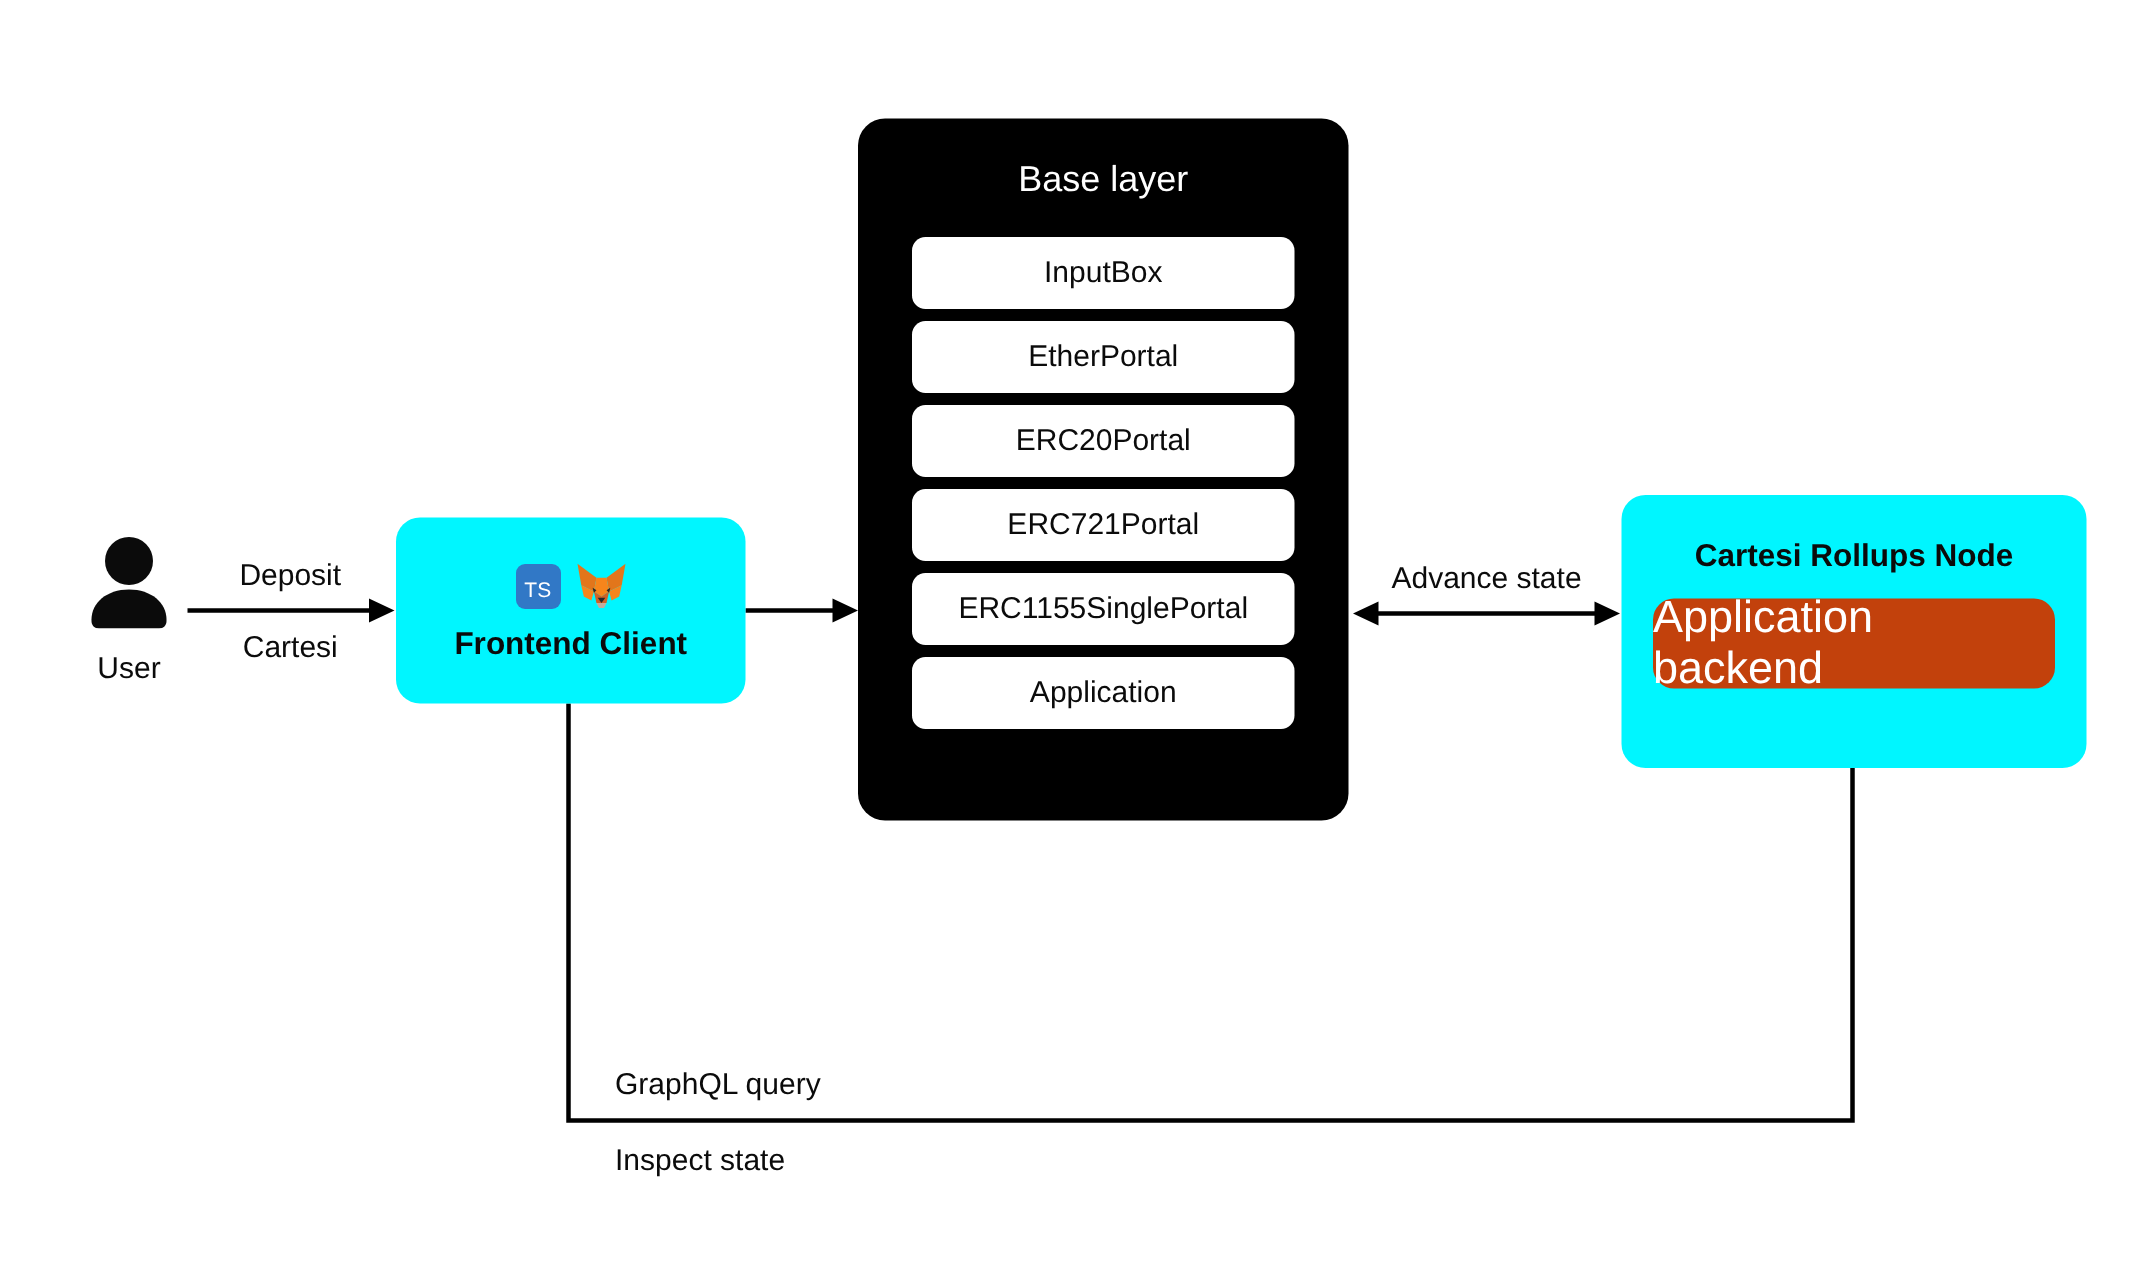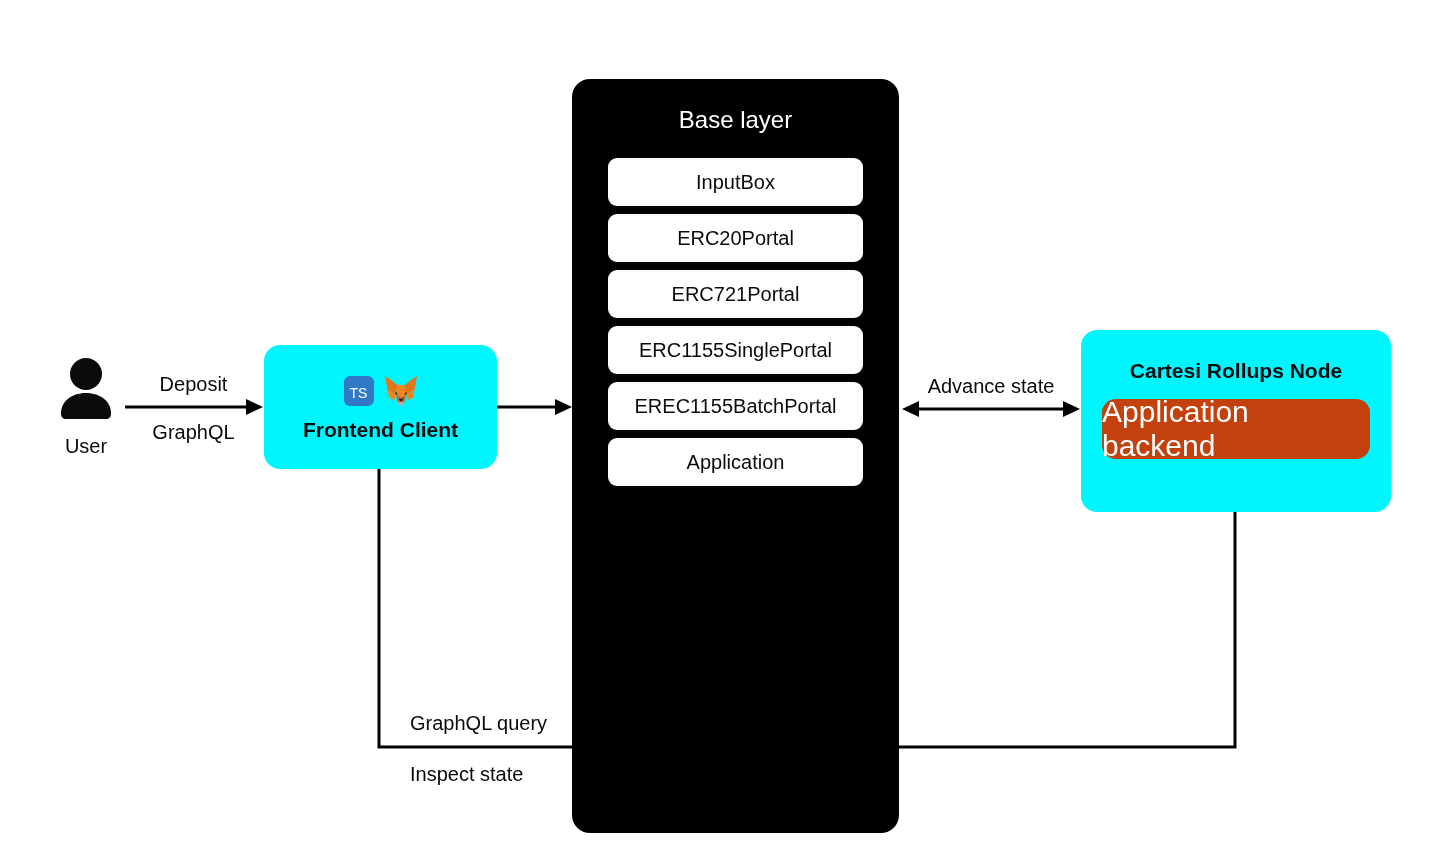--- a/index.html
+++ b/index.html
@@ -30,21 +30,21 @@
   .icons { display:flex; align-items:center; gap:10px; height:34px; }
   .ts-badge {
     width:30px; height:30px; background:#3178C6; border-radius:6px;
     color:#ffffff; font-weight:400; font-size:14px; letter-spacing:0;
     display:flex; align-items:center; justify-content:center; padding-top:3px; box-sizing:border-box;
   }
   .frontend-label { font-size:21px; font-weight:600; color:#0b0b0b; }
 
   
   .base-layer {
-    position:absolute; left:572px; top:79px; width:327px; height:754px;
+    position:absolute; left:572px; top:79px; width:327px; height:468px;
     background:#000000; border-radius:18px;
   }
   .base-title {
     position:absolute; top:27px; left:0; width:100%; text-align:center;
     color:#ffffff; font-size:24px; font-weight:500;
   }
   .contracts {
     position:absolute; top:79px; left:36px; width:255px;
     display:flex; flex-direction:column; gap:8px;
   }
@@ -99,21 +99,21 @@
     </g>
   </svg>
 
   <svg class="user-icon" width="58" height="62" viewBox="0 0 58 62">
     <circle cx="29" cy="17" r="16" fill="#0b0b0b"></circle>
     <path d="M29,36 C14,36 4,45 4,56 L4,57 C4,60 6,62 9,62 L49,62 C52,62 54,60 54,57 L54,56 C54,45 44,36 29,36 Z" fill="#0b0b0b"></path>
   </svg>
   <div class="edge-label lbl-user">User</div>
 
   <div class="edge-label lbl-deposit">Deposit</div>
-  <div class="edge-label lbl-withdraw">GraphQL</div>
+  <div class="edge-label lbl-withdraw">Cartesi</div>
   <div class="edge-label lbl-advance">Advance state</div>
   <div class="edge-label lbl-graphql">GraphQL query</div>
   <div class="edge-label lbl-inspect">Inspect state</div>
 
   <div class="frontend-box">
     <div class="icons">
       <div class="ts-badge">TS</div>
       <svg width="34" height="32" viewBox="0 0 40 38">
         <polygon points="1,1 16,12 14,23 4,18" fill="#E2761B"></polygon>
         <polygon points="39,1 24,12 26,23 36,18" fill="#E2761B"></polygon>
@@ -127,24 +127,24 @@
         <polygon points="16,32 24,32 22,36 18,36" fill="#C0AC9D"></polygon>
       </svg>
     </div>
     <div class="frontend-label">Frontend Client</div>
   </div>
 
   <div class="base-layer">
     <div class="base-title">Base layer</div>
     <div class="contracts">
       <div class="contract">InputBox</div>
+      <div class="contract">EtherPortal</div>
       <div class="contract">ERC20Portal</div>
       <div class="contract">ERC721Portal</div>
       <div class="contract">ERC1155SinglePortal</div>
-      <div class="contract">EREC1155BatchPortal</div>
       <div class="contract">Application</div>
     </div>
   </div>
 
   <div class="node-box">
     <div class="node-title">Cartesi Rollups Node</div>
     <div class="backend-box">Application backend</div>
   </div>
 
 </div>

